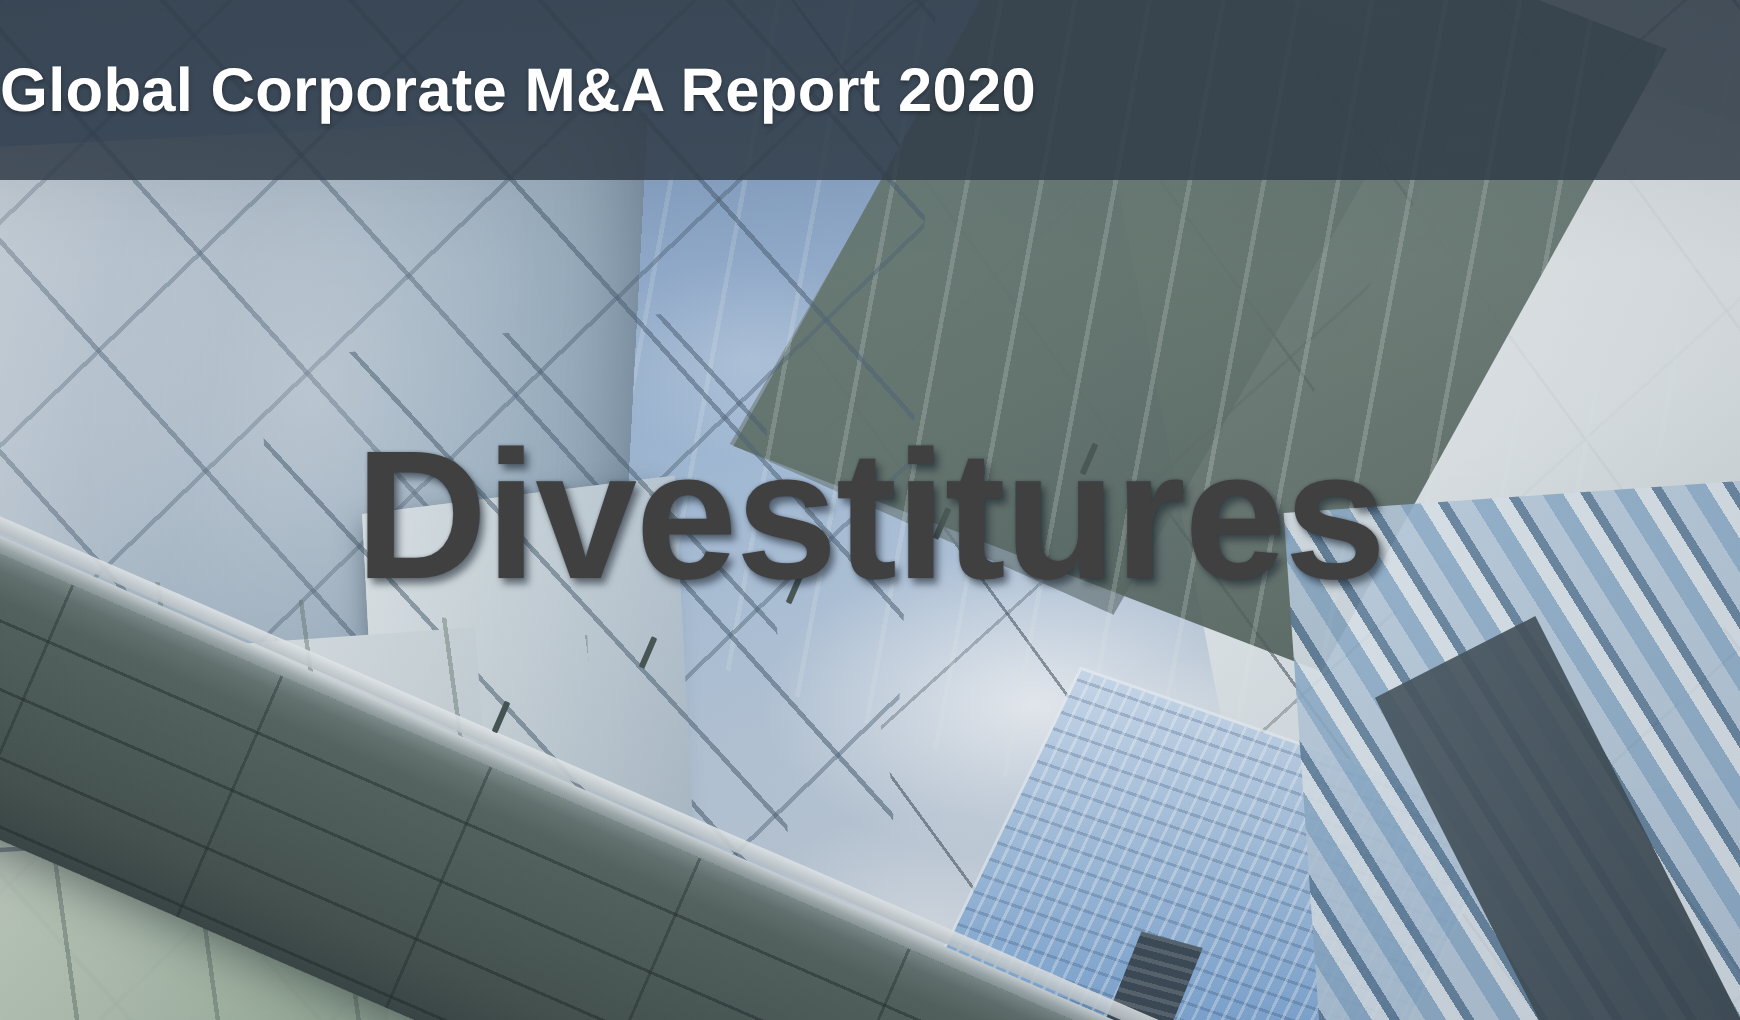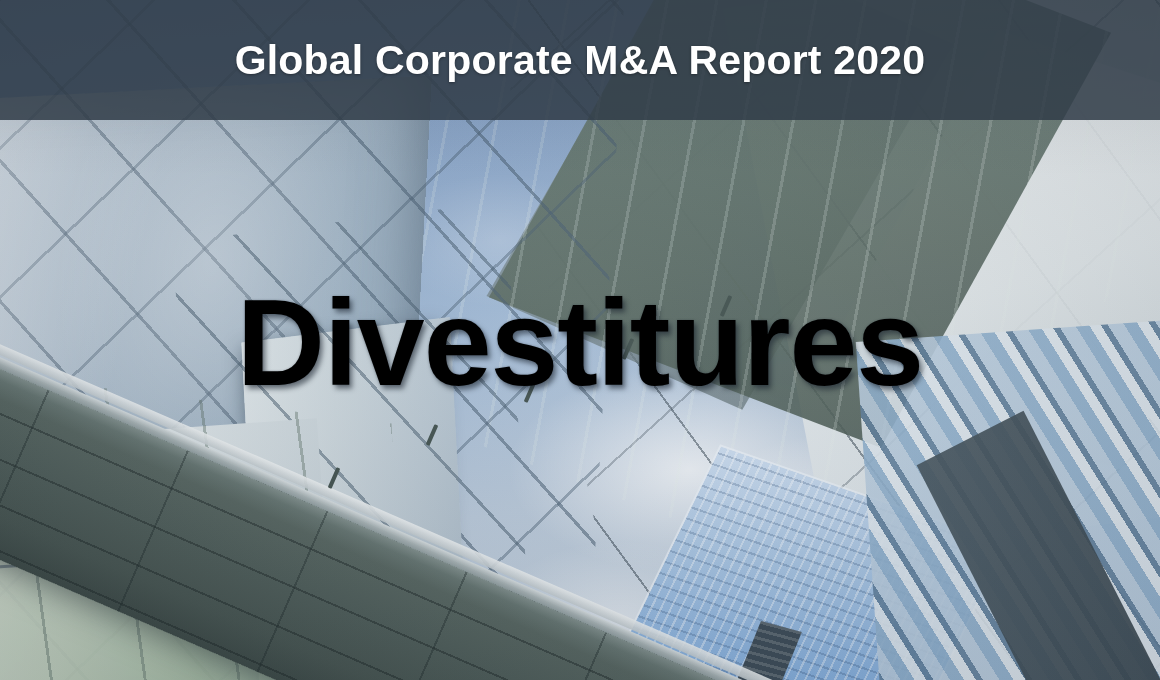--- a/index.html
+++ b/index.html
@@ -344,40 +344,40 @@
   
   .header-band {
     position: absolute;
     left: 0;
     top: 0;
     width: 1160px;
     height: 120px;
     background: rgba(49,60,72,.86);
     display: flex;
     align-items: center;
-    justify-content: center;
+    justify-content: flex-start;
   }
   .header-title {
     color: #ffffff;
     font-size: 41px;
     font-weight: bold;
     letter-spacing: .2px;
     line-height: 1;
     white-space: nowrap;
     text-shadow: 0 1px 3px rgba(0,0,0,.35);
   }
 
   
   .cover-title {
     position: absolute;
     left: 0;
     top: 282px;
     width: 1160px;
     text-align: center;
-    color: #000000;
+    color: #404040;
     font-size: 122px;
     font-weight: bold;
     line-height: 1;
     letter-spacing: -1px;
     text-shadow:
       3px 4px 5px rgba(25,35,45,.55),
       0 0 2px rgba(25,35,45,.35);
     white-space: nowrap;
   }
 </style>

